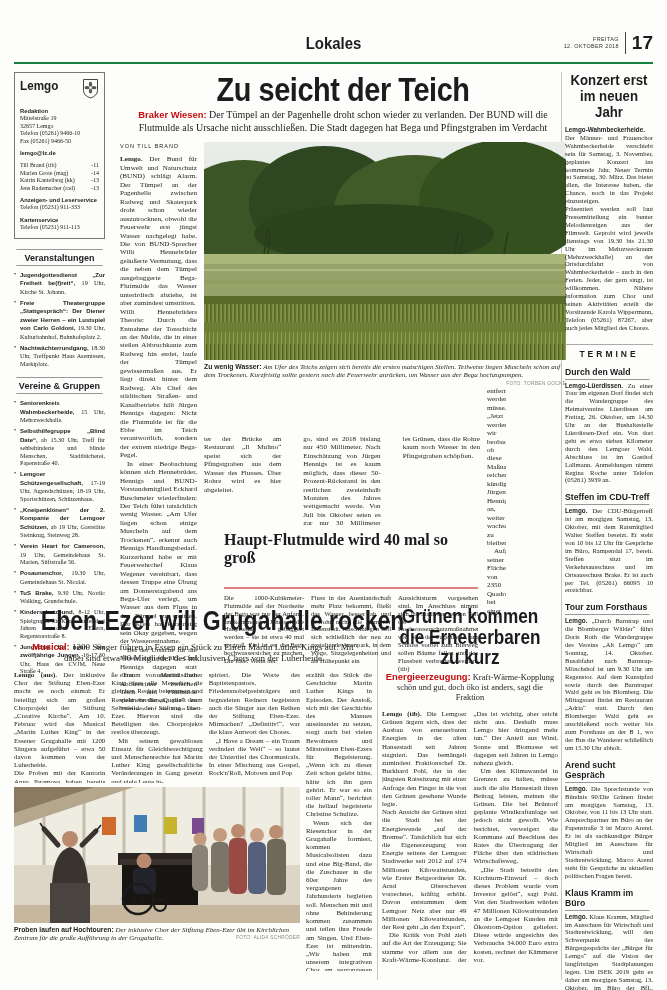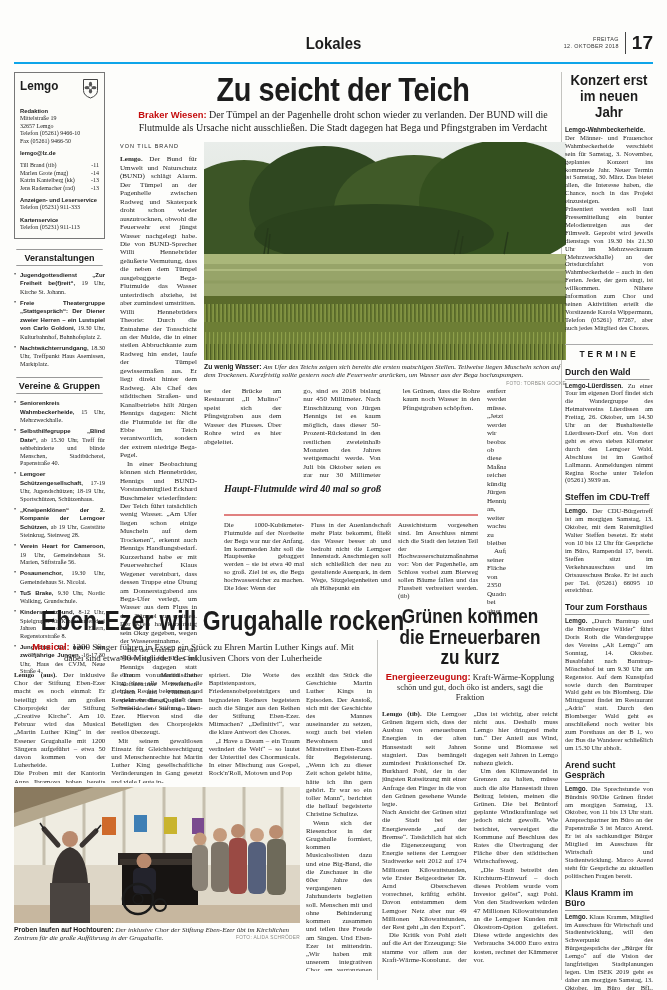--- a/index.html
+++ b/index.html
@@ -1,19 +1,19 @@
 <!DOCTYPE html>
 <html><head>
 <meta charset="utf-8">
 <style>
   html,body{margin:0;padding:0;background:#e9e9e6;}
   .page{position:relative;width:667px;height:990px;background:#fdfdfb;margin:0 auto;
         font-family:"Liberation Serif",serif;color:#1c1c1c;overflow:hidden;}
   
-  .masthead{position:absolute;left:14px;right:14px;top:30px;height:32px;border-bottom:2px solid #0ea5e9;}
+  .masthead{position:absolute;left:14px;right:14px;top:30px;height:32px;border-bottom:2px solid #15803d;}
   .mast-section{position:absolute;left:0;right:0;top:4px;text-align:center;
         font-family:"Liberation Sans",sans-serif;font-weight:bold;font-size:17px;transform:scaleX(.88);}
   .mast-right{position:absolute;right:0;top:2px;display:flex;align-items:center;gap:6px;}
   .mast-date{font-family:"Liberation Sans",sans-serif;font-size:5.4px;line-height:7px;text-align:right;color:#333;letter-spacing:.4px;}
   .mast-bar{width:1px;height:22px;background:#444;}
   .mast-page{font-family:"Liberation Sans",sans-serif;font-weight:bold;font-size:19px;}
   
   .rail-left{position:absolute;left:14px;top:72px;width:91px;}
   .infobox1{border:1px solid #777;padding:5px 5px 6px;background:#fcfcf9;}
   .ib-head{display:flex;justify-content:space-between;align-items:flex-start;}
@@ -52,26 +52,26 @@
   .teich h1{font-family:"Liberation Sans",sans-serif;font-weight:bold;font-size:34px;margin:0;text-align:center;
         transform:scaleX(.85);letter-spacing:-.5px;}
   .subhead{font-size:10px;line-height:12.5px;text-align:center;margin:0 auto 8px;width:430px;}
   .subhead b{font-size:9.4px;}
   .t-row{display:flex;}
   .t-col1{width:77px;margin-right:7px;font-size:7.1px;line-height:8.45px;height:568px;overflow:hidden;}
   .t-right{flex:1;min-width:0;}
   .photo-frame{width:100%;display:block;}
   .t-cols{display:flex;margin-top:7px;}
   .t-mid{width:276px;}
-  .t-mid3{display:flex;gap:22px;height:90px;overflow:hidden;}
+  .t-mid3{display:flex;gap:22px;height:90px;overflow:hidden;margin-top:48px;}
   .t-mid3 > div, .t-col5{font-size:7.1px;line-height:8.45px;flex:1;min-width:0;}
   .t-col5{margin-left:7px;height:230px;overflow:hidden;}
   
   .ibx{margin:6px 2px 0 20px;}
-  .ibx h3{font-size:10px;margin:0 0 20px;font-family:"Liberation Serif",serif;font-style:italic;}
+  .ibx h3{font-size:16px;margin:0 0 20px;font-family:"Liberation Serif",serif;}
   .ibx-rule{height:2px;background:#e0807f;margin:0 0 5px;}
   .ibx-cols{display:flex;gap:7px;height:118px;overflow:hidden;}
   .ibx-cols > div{flex:1;min-width:0;font-size:6.7px;line-height:7.9px;}
   
   .eben{position:absolute;left:14px;top:606px;width:358px;}
   .eben h2{font-family:"Liberation Sans",sans-serif;font-weight:bold;font-size:27px;margin:0;text-align:center;transform:scaleX(.85);white-space:nowrap;}
   .eben .subhead{font-size:9px;line-height:11px;width:340px;margin:4px auto 7px;}
   .e-row{display:flex;}
   .e-left{width:286px;}
   .e-cols{display:flex;gap:6px;height:112px;overflow:hidden;}

